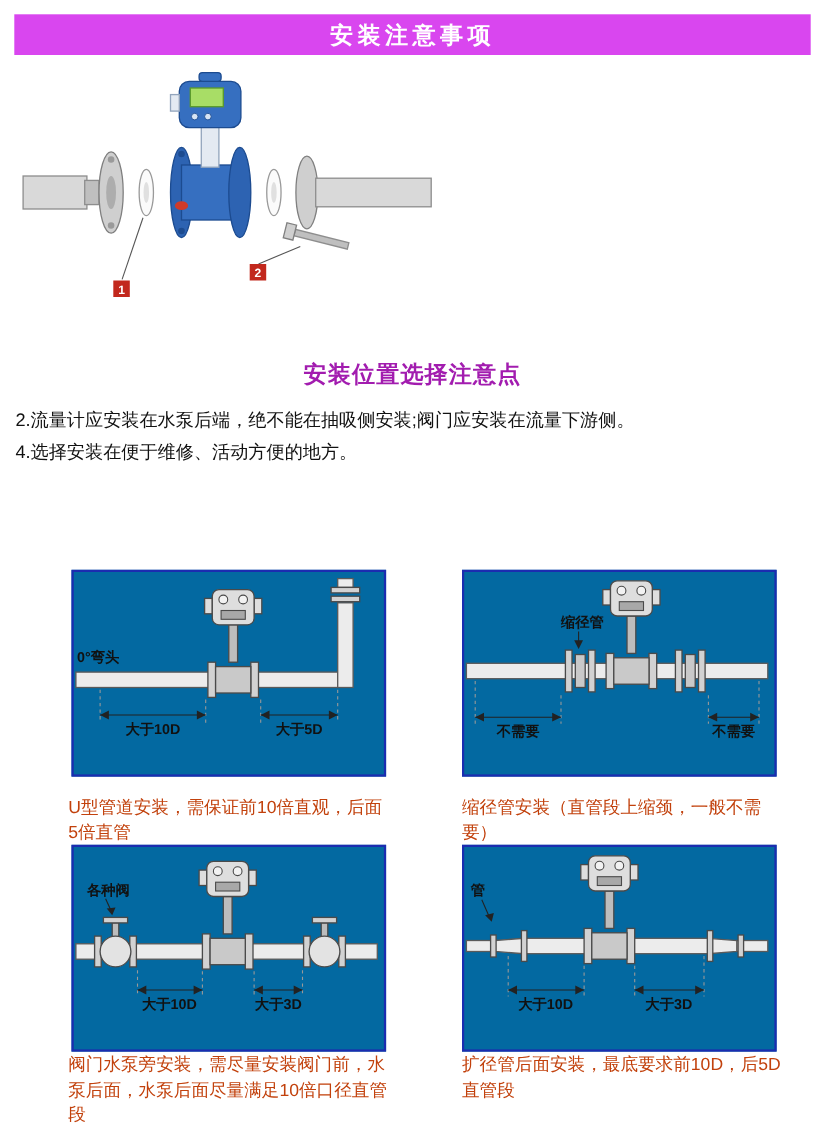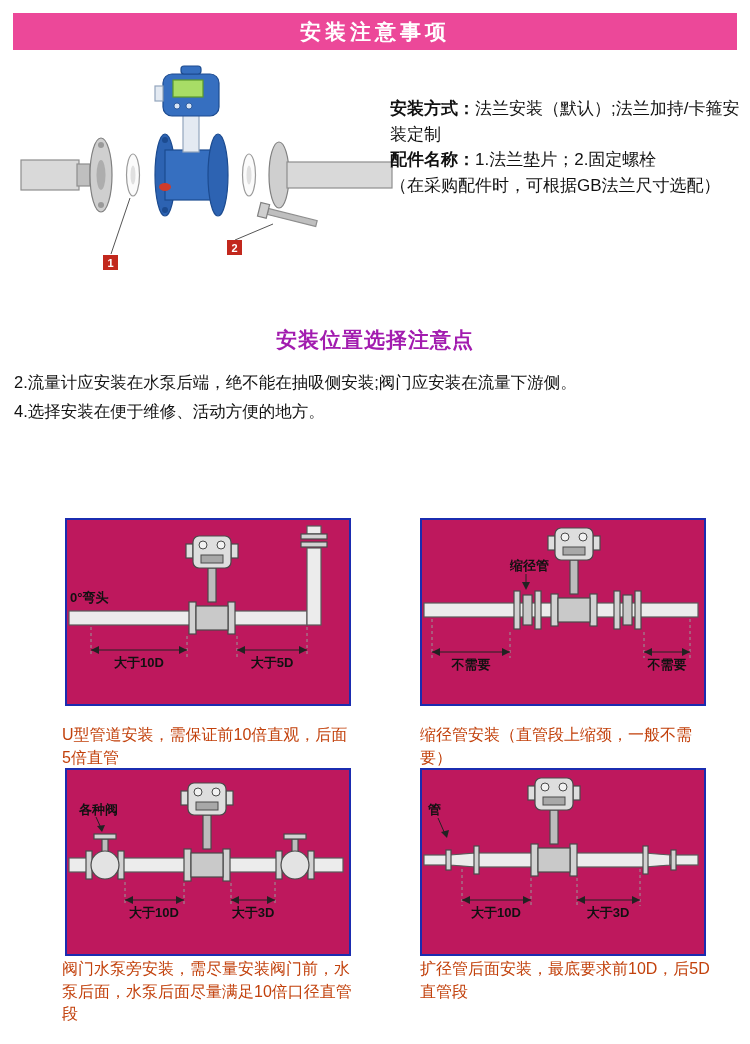--- a/index.html
+++ b/index.html
@@ -1,36 +1,36 @@
 <!DOCTYPE html>
 <html><head>
 <meta charset="utf-8">
 <style>
   html,body{margin:0;padding:0;}
   body{width:750px;background:#ffffff;color:#111;font-family:"Liberation Sans","DejaVu Sans",sans-serif;}
   .page{position:relative;width:750px;height:1044px;background:#fff;overflow:hidden;}
 
-  .header{position:absolute;left:13px;top:13px;width:724px;height:37px;background:#ec4899;
+  .header{position:absolute;left:13px;top:13px;width:724px;height:37px;background:#d946ef;
           display:flex;align-items:center;justify-content:center;}
   .header span{color:#fff;font-size:21px;font-weight:bold;letter-spacing:4px;}
 
   .figure{position:absolute;left:15px;top:56px;width:385px;height:240px;}
   .ptext{position:absolute;left:390px;top:96px;width:350px;font-size:17px;line-height:1.5;}
   .plabel{font-weight:bold;}
   .pt2{margin-top:26px;}
   .pt3{margin-top:2px;}
   .ptext p{margin:0;}
 
   .section-title{position:absolute;left:0;top:326px;width:750px;text-align:center;
                  color:#a21caf;font-size:21px;font-weight:bold;letter-spacing:1px;}
 
   .notes{position:absolute;left:14px;top:368px;width:726px;margin:0;padding:0;list-style:none;
          font-size:16.5px;line-height:1.74;}
 
-  .dbox{position:absolute;width:282px;height:184px;border:2px solid #1b2cb0;background:#be185d;}
+  .dbox{position:absolute;width:282px;height:184px;border:2px solid #1b2cb0;background:#0369a1;}
   .dbox svg{display:block;}
   .box-tl{left:65px;top:518px;}
   .box-tr{left:420px;top:518px;}
   .box-bl{left:65px;top:768px;}
   .box-br{left:420px;top:768px;}
   .caption{position:absolute;font-size:16px;line-height:1.42;color:#c2410c;margin:0;}
   .cap-tl{left:62px;top:724px;width:292px;}
   .cap-tr{left:420px;top:724px;width:282px;}
   .cap-bl{left:62px;top:958px;width:292px;}
   .cap-br{left:420px;top:958px;width:292px;}
@@ -124,29 +124,20 @@
 
       <line class="ld" x1="96" y1="198" x2="115" y2="142"></line>
       <line class="ld" x1="220" y1="184" x2="258" y2="168"></line>
       <rect class="co" x="88" y="199" width="15" height="15"></rect>
       <text class="cot" x="95.5" y="211" text-anchor="middle">1</text>
       <rect class="co" x="212" y="184" width="15" height="15"></rect>
       <text class="cot" x="219.5" y="196" text-anchor="middle">2</text>
     </svg>
   </div>
 
-  <div class="ptext">
-    <p class="pt1">
-      <span class="plabel">安装方式：</span><span>法兰安装（默认）;法兰加持/卡箍安装定制</span>
-    </p>
-    <p class="pt2">
-      <span class="plabel">配件名称：</span><span>1.法兰垫片；2.固定螺栓</span>
-    </p>
-    <p class="pt3">（在采购配件时，可根据GB法兰尺寸选配）</p>
-  </div>
 
   <div class="section-title">安装位置选择注意点</div>
 
   <ul class="notes">
     <li>2.流量计应安装在水泵后端，绝不能在抽吸侧安装;阀门应安装在流量下游侧。</li>
     <li>4.选择安装在便于维修、活动方便的地方。</li>
   </ul>
 
   <div class="dbox box-tl">
     <svg width="278" height="180" viewBox="0 0 278 180">

